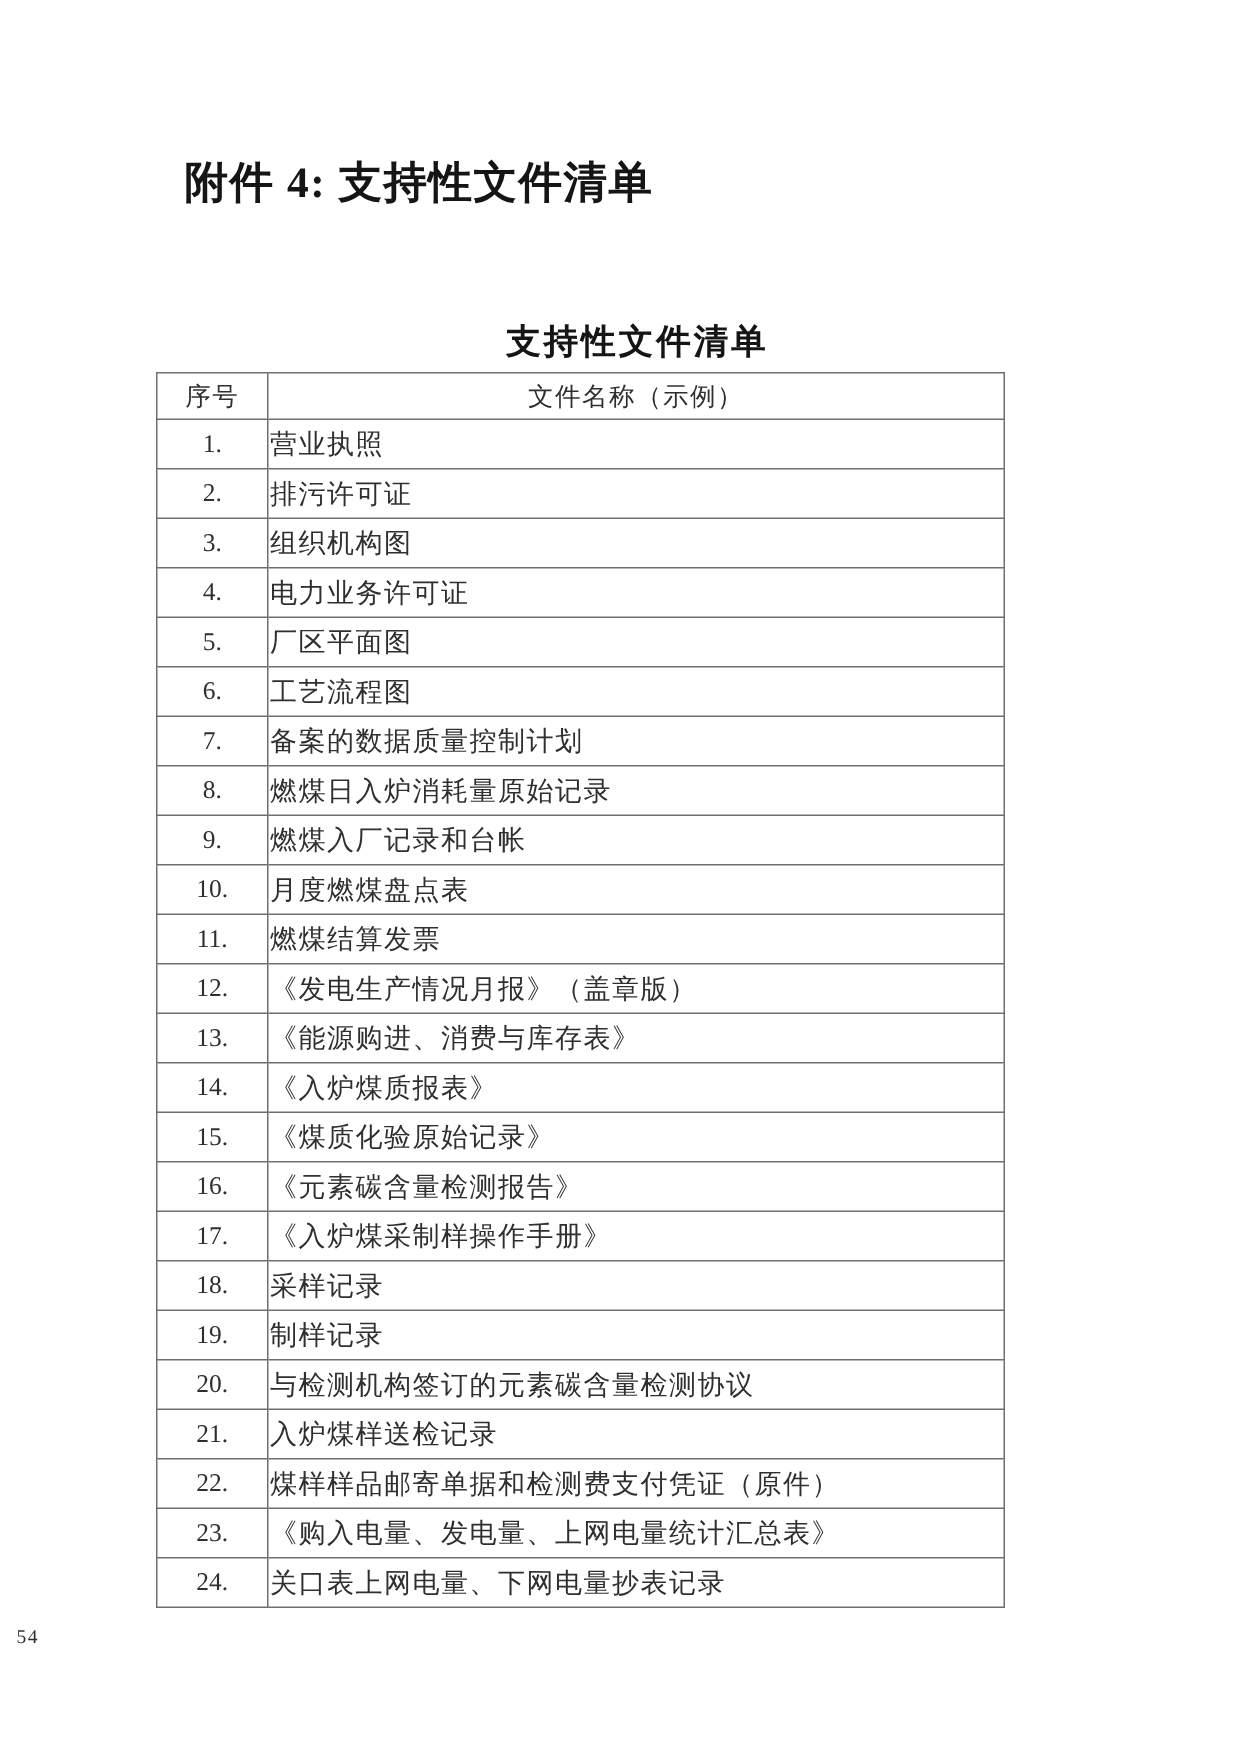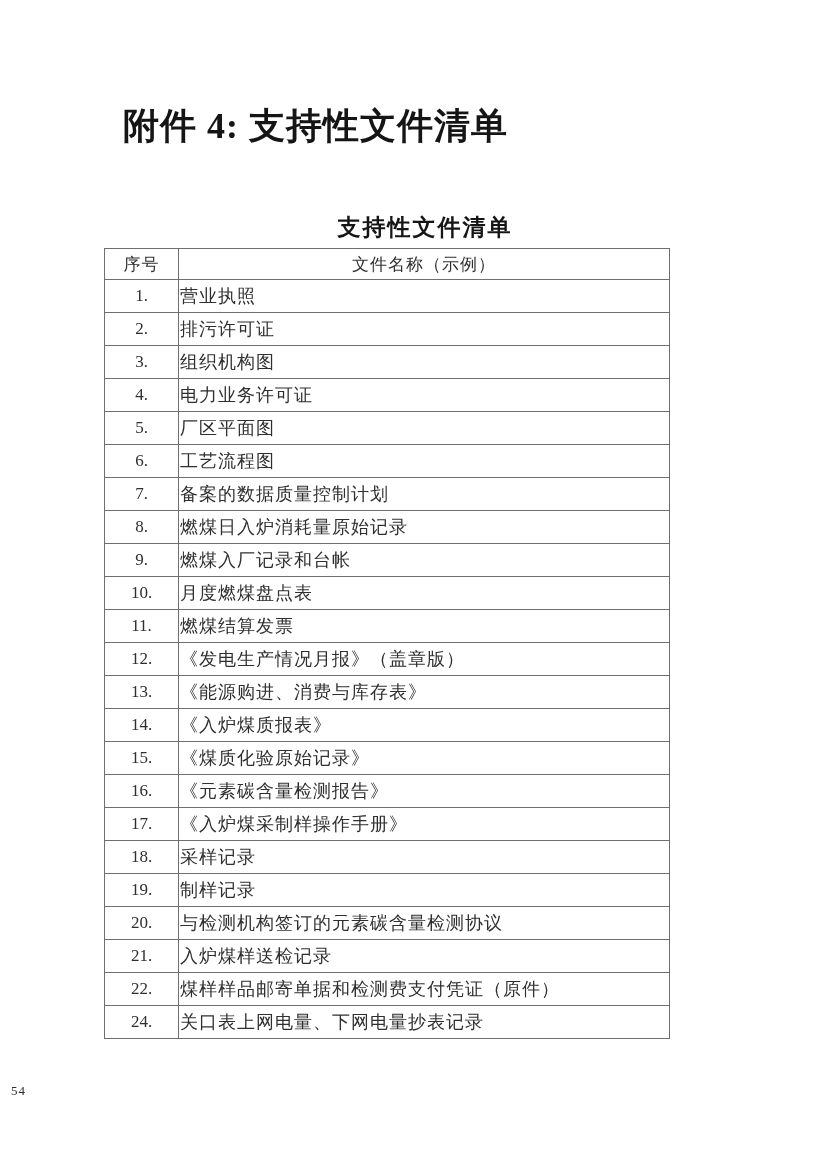--- a/index.html
+++ b/index.html
@@ -12,21 +12,21 @@
     height: 1169px;
     position: relative;
     font-family: "Liberation Serif", "DejaVu Serif", serif;
     overflow: hidden;
   }
   .attachment-heading {
     position: absolute;
     left: 123px;
     top: 102px;
     margin: 0;
-    font-size: 36px;
+    font-size: 29px;
     font-weight: bold;
     letter-spacing: 1px;
     color: var(--heading-color, #151515);
     white-space: nowrap;
   }
   .doc-title {
     position: absolute;
     top: 200px;
     left: 0;
     width: 100%;
@@ -186,20 +186,24 @@
         </tr>
         <tr>
           <td class="col-no">21.</td>
           <td class="col-name">入炉煤样送检记录</td>
         </tr>
         <tr>
           <td class="col-no">22.</td>
           <td class="col-name">煤样样品邮寄单据和检测费支付凭证（原件）</td>
         </tr>
         <tr>
+          <td class="col-no">23.</td>
+          <td class="col-name">《购入电量、发电量、上网电量统计汇总表》</td>
+        </tr>
+        <tr>
           <td class="col-no">24.</td>
           <td class="col-name">关口表上网电量、下网电量抄表记录</td>
         </tr>
       </tbody>
   </table>
 
   <div class="page-number">54</div>
 
 </div>
 

